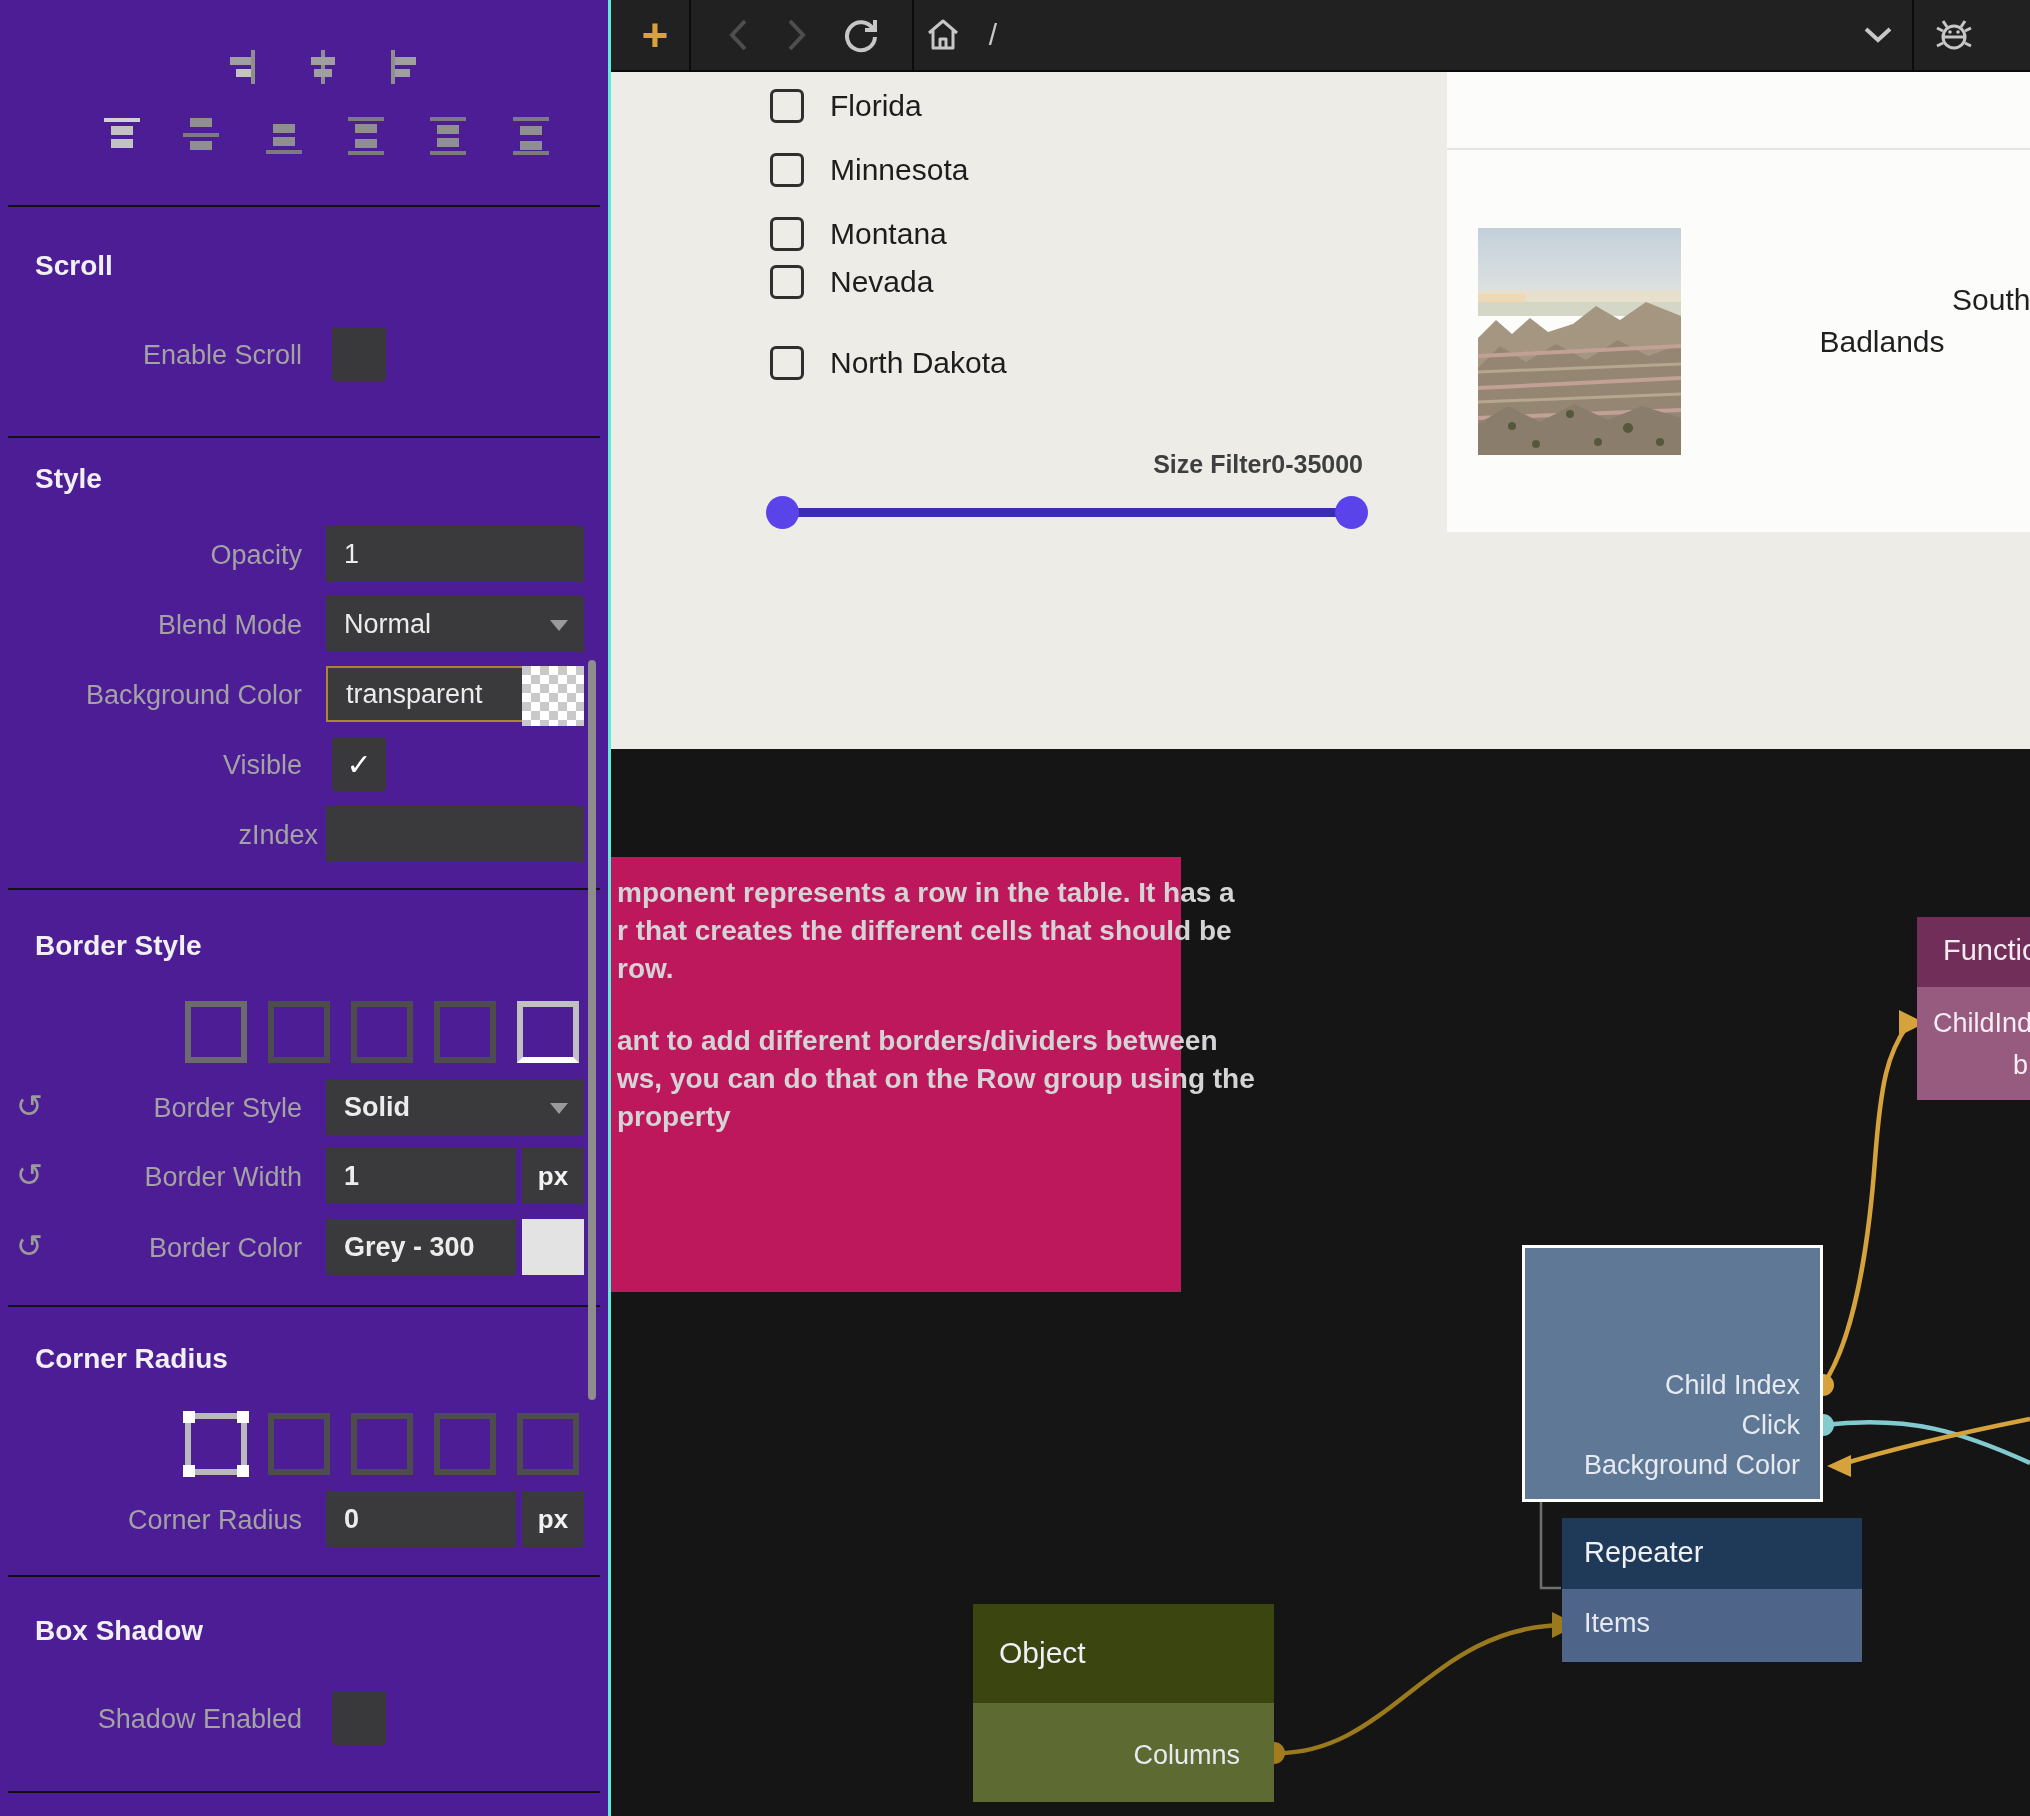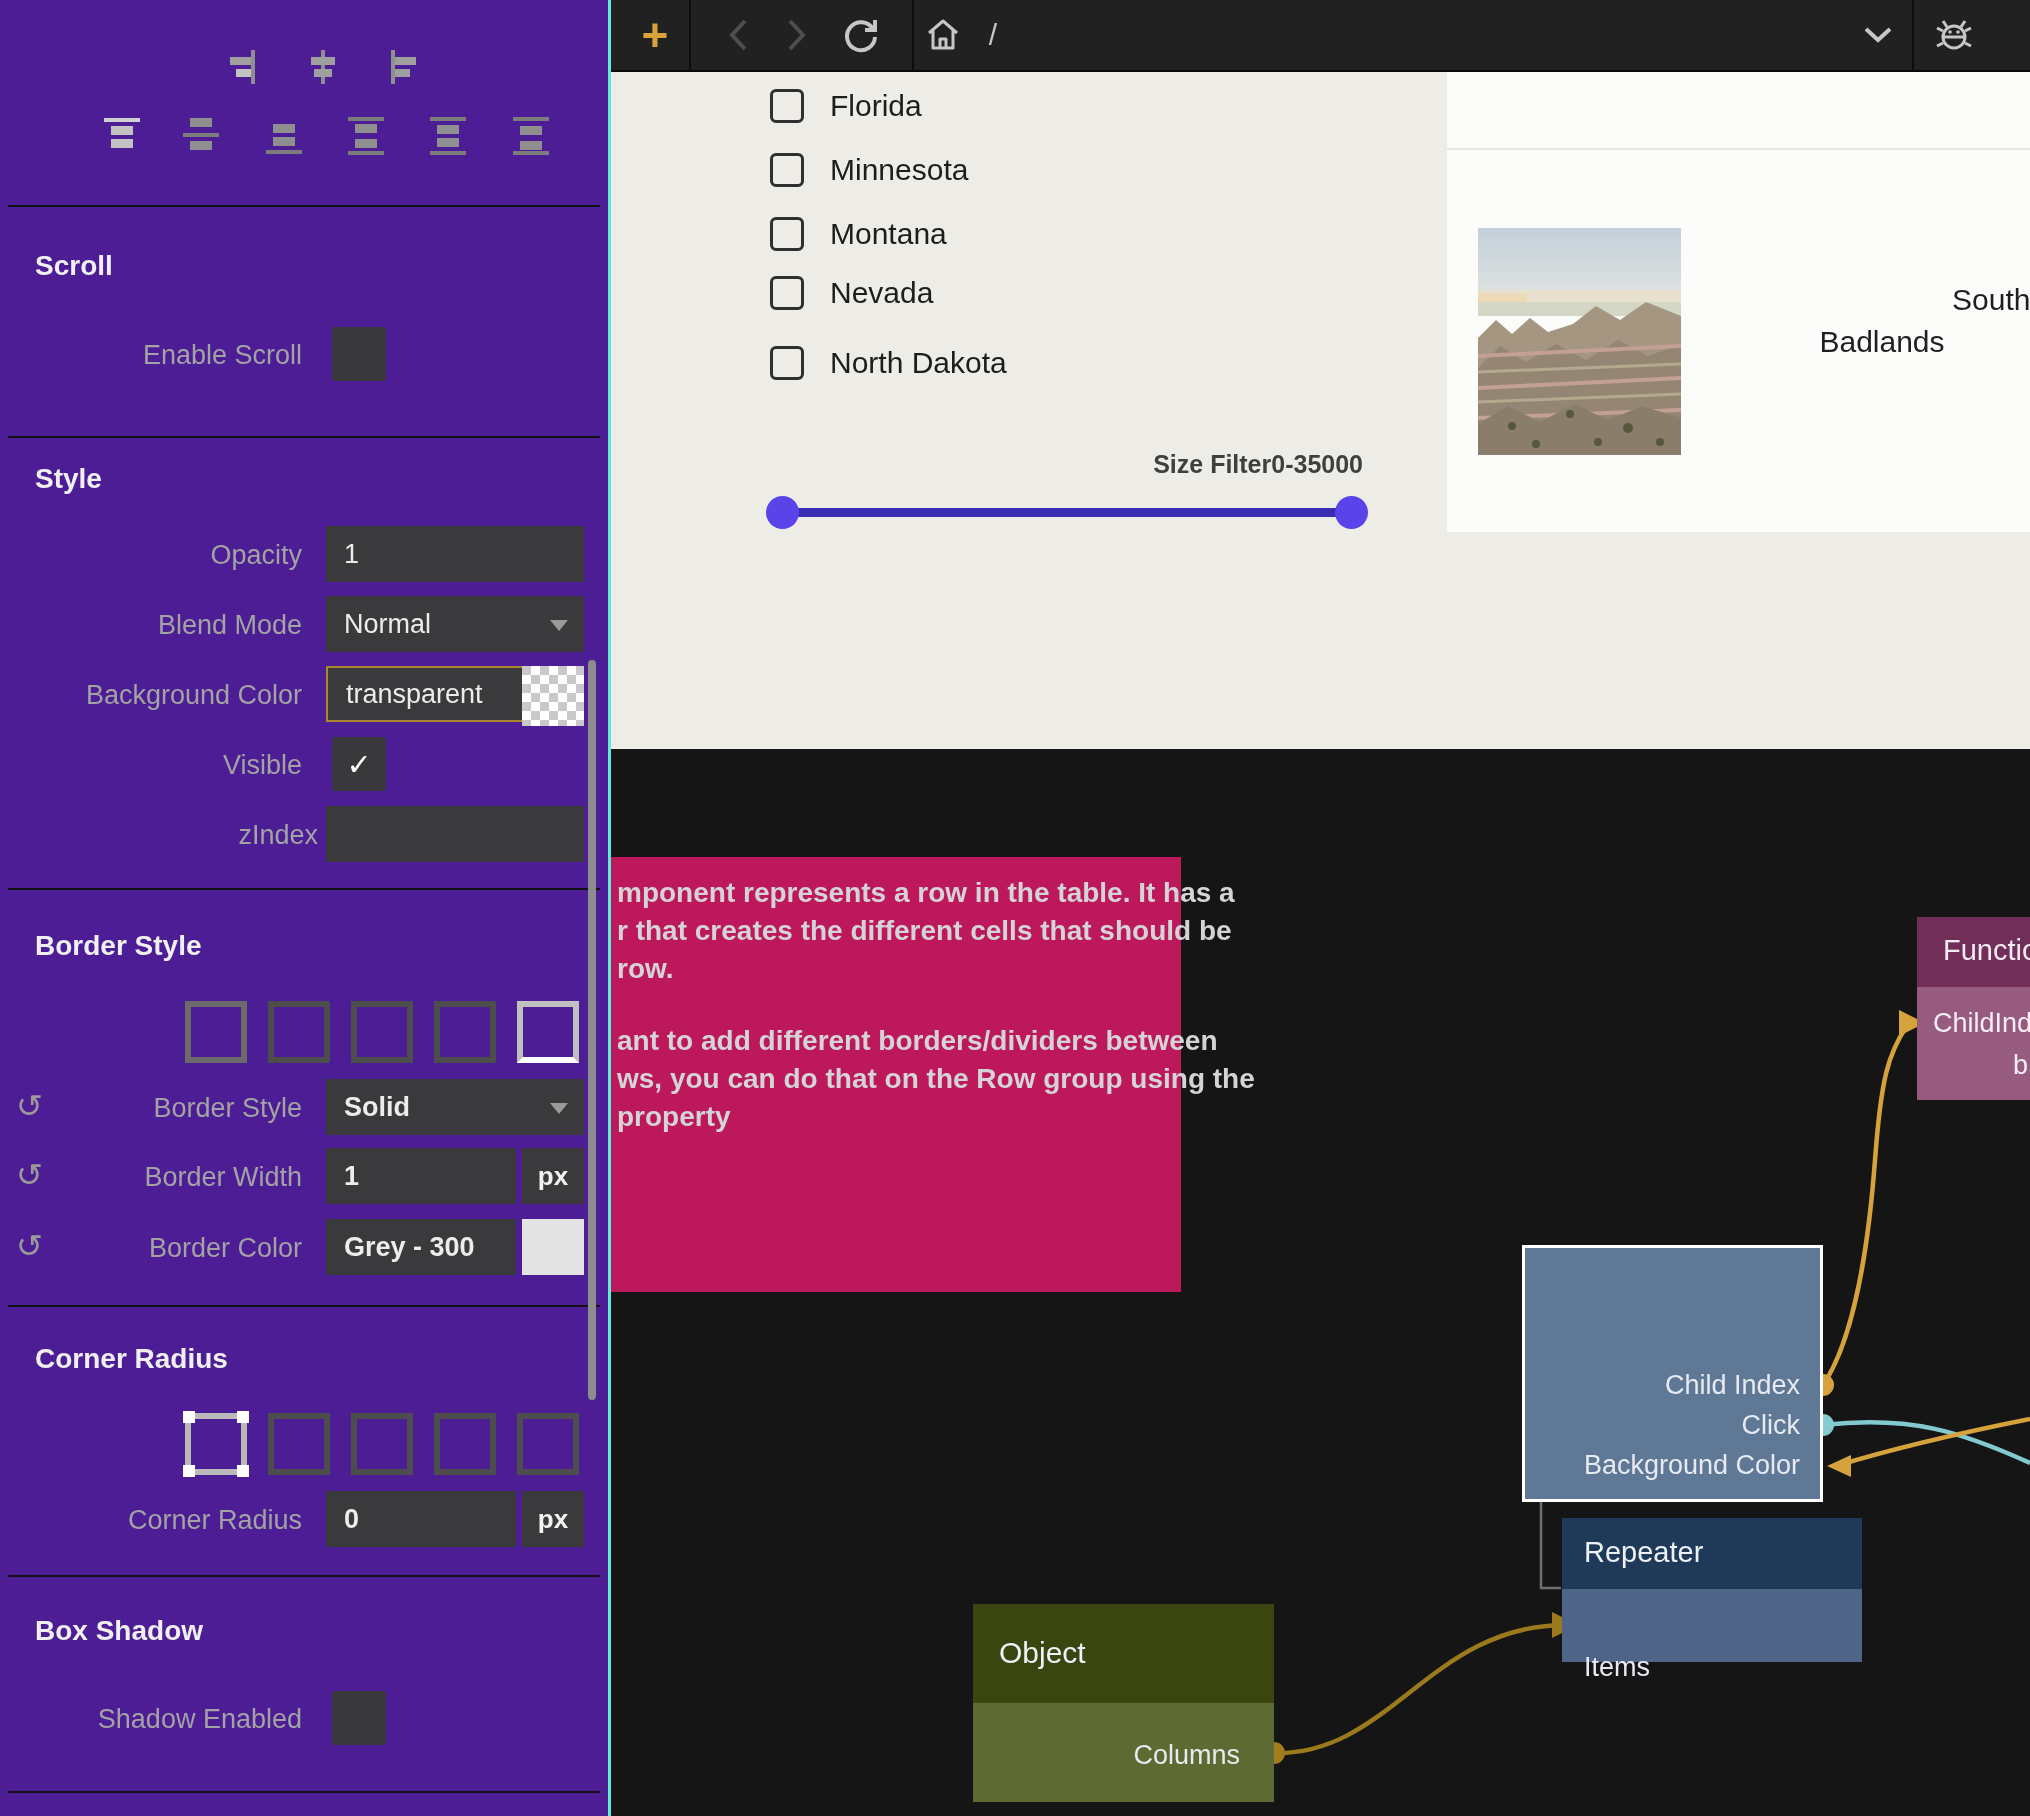--- a/index.html
+++ b/index.html
@@ -274,21 +274,21 @@
       <span class="state-lbl">Florida</span>
     </div>
     <div class="abs state-row" style="top:80px;">
       <span class="state-box"></span>
       <span class="state-lbl">Minnesota</span>
     </div>
     <div class="abs state-row" style="top:144px;">
       <span class="state-box"></span>
       <span class="state-lbl">Montana</span>
     </div>
-    <div class="abs state-row" style="top:203px;">
+    <div class="abs state-row" style="top:192px;">
       <span class="state-box"></span>
       <span class="state-lbl">Nevada</span>
     </div>
     <div class="abs state-row" style="top:273px;">
       <span class="state-box"></span>
       <span class="state-lbl">North Dakota</span>
     </div>
 
     <div class="abs" style="left:156px;top:378px;width:596px;display:flex;justify-content:flex-end;font-size:25px;font-weight:bold;color:#3f3f3f;">
       <span>Size Filter</span>
@@ -377,21 +377,21 @@
     <div class="node" style="left:911px;top:496px;width:301px;height:257px;border:3px solid #ffffff;background:#5f7896;">
       <span class="port" style="right:20px;top:122px;">Child Index</span>
       <span class="port" style="right:20px;top:162px;">Click</span>
       <span class="port" style="right:20px;top:202px;">Background Color</span>
     </div>
 
     <div class="node" style="left:951px;top:769px;width:300px;height:144px;background:#4e6489;">
       <div class="node-hdr" style="height:71px;background:#1f3a59;">
         <span class="node-title" style="left:22px;top:18px;font-size:29px;">Repeater</span>
       </div>
-      <span class="port" style="left:22px;top:90px;margin-top:44px;">Items</span>
+      <span class="port" style="left:22px;top:90px;">Items</span>
     </div>
 
     <div class="node" style="left:362px;top:855px;width:301px;height:198px;background:#5d6a31;">
       <div class="node-hdr" style="height:99px;background:#3a450f;">
         <span class="node-title" style="left:26px;top:32px;font-size:30px;">Object</span>
       </div>
       <span class="port" style="right:34px;top:136px;">Columns</span>
     </div>
 
     <div class="node" style="left:1306px;top:168px;width:260px;height:183px;background:#965b7f;">

